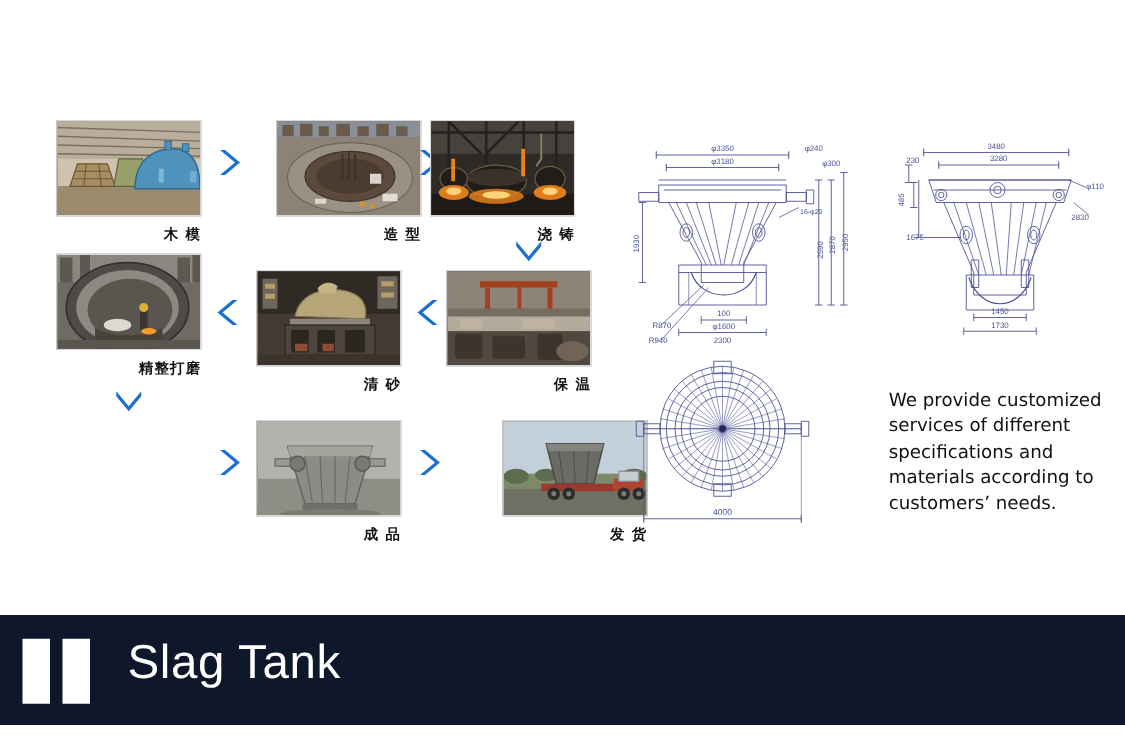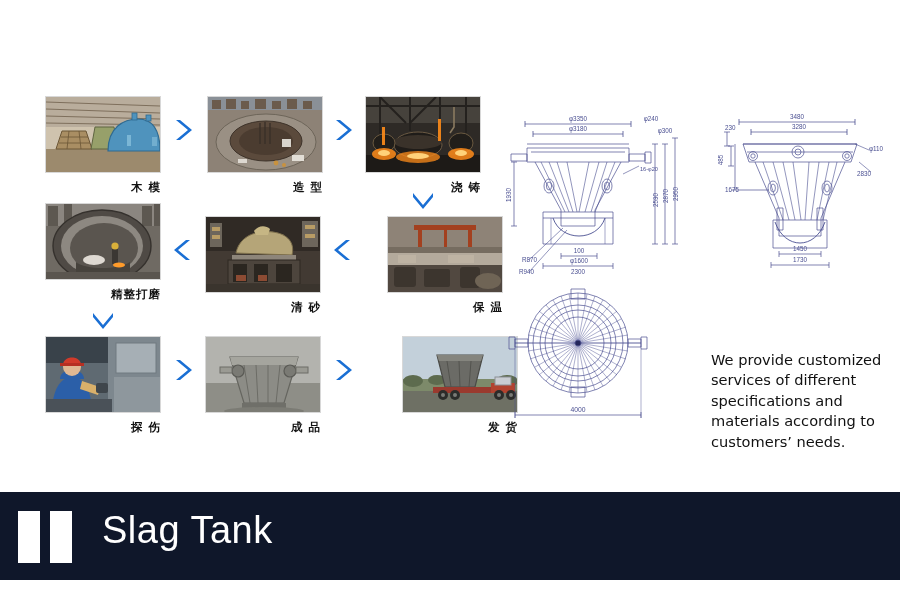--- a/index.html
+++ b/index.html
@@ -66,21 +66,20 @@
 
   
   .draw{position:absolute;}
   .draw svg{display:block;}
 
   
   .blurb{
     position:absolute;left:711px;top:311px;width:180px;
     font-size:14.6px;line-height:1.40;color:#111;
     font-family:"DejaVu Sans","Liberation Sans",sans-serif;
-    margin-top:39px;
   }
 
   
   .banner{
     position:absolute;left:0;top:492px;width:900px;height:88px;
     background:#0f172a;
     text-align:center;
   }
   .bar{position:absolute;top:19px;width:22px;height:52px;background:#ffffff;}
   .bar1{left:18px;}
@@ -131,21 +130,21 @@
       </div>
       <div class="cap">木 模</div>
     </div>
 
     <div class="arrow" style="left:168px;top:27px;">
       <svg viewBox="0 0 30 30">
           <path d="M8 5 L20 15 L8 25 L12 25 L24 15 L12 5 Z" fill="#1a6fd4"></path>
         </svg>
     </div>
 
-    <div class="cell" style="left:207px;top:8px;">
+    <div class="cell" style="left:221px;top:8px;">
       <div class="thumb">
         <div class="ph p2">
           <svg viewBox="0 0 116 77" width="116" height="77" preserveAspectRatio="none">
             <rect x="0" y="0" width="116" height="13" fill="#8a9097"></rect>
             <g fill="#6b5b4c">
               <rect x="4" y="3" width="9" height="9"></rect>
                 <rect x="18" y="2" width="10" height="10"></rect>
               <rect x="33" y="4" width="8" height="8"></rect>
                 <rect x="47" y="2" width="11" height="10"></rect>
               <rect x="64" y="4" width="9" height="8"></rect>
@@ -171,21 +170,21 @@
       </div>
       <div class="cap">造 型</div>
     </div>
 
     <div class="arrow" style="left:328px;top:27px;">
       <svg viewBox="0 0 30 30">
           <path d="M8 5 L20 15 L8 25 L12 25 L24 15 L12 5 Z" fill="#1a6fd4"></path>
         </svg>
     </div>
 
-    <div class="cell" style="left:365px;top:8px;">
+    <div class="cell" style="left:344px;top:8px;">
       <div class="thumb">
         <div class="ph p3">
           <svg viewBox="0 0 116 77" width="116" height="77" preserveAspectRatio="none">
             <rect x="0" y="0" width="116" height="77" fill="#2e2a26"></rect>
             <rect x="0" y="0" width="116" height="26" fill="#46423c"></rect>
             <g stroke="#24211e" stroke-width="2">
               <line x1="14" y1="0" x2="14" y2="40"></line>
                 <line x1="44" y1="0" x2="44" y2="34"></line>
               <line x1="74" y1="0" x2="74" y2="30"></line>
                 <line x1="100" y1="0" x2="100" y2="36"></line>
@@ -216,21 +215,21 @@
       </div>
       <div class="cap">浇 铸</div>
     </div>
 
     <div class="arrow" style="left:408px;top:97px;">
       <svg viewBox="0 0 30 30">
           <path d="M5 8 L15 20 L25 8 L25 12 L15 24 L5 12 Z" fill="#1a6fd4"></path>
         </svg>
     </div>
 
-    <div class="cell" style="left:387px;top:128px;">
+    <div class="cell" style="left:357px;top:128px;">
       <div class="thumb">
         <div class="ph p4">
           <svg viewBox="0 0 116 77" width="116" height="77" preserveAspectRatio="none">
             <rect x="0" y="0" width="116" height="77" fill="#6d6359"></rect>
             <rect x="0" y="0" width="116" height="30" fill="#8e8377"></rect>
             <g fill="#a3401f">
               <rect x="26" y="8" width="62" height="5"></rect>
               <rect x="30" y="13" width="4" height="22"></rect>
               <rect x="80" y="13" width="4" height="22"></rect>
               <rect x="56" y="12" width="3" height="20"></rect>
@@ -330,42 +329,20 @@
       </div>
       <div class="cap">精整打磨</div>
     </div>
 
     <div class="arrow" style="left:88px;top:217px;">
       <svg viewBox="0 0 30 30">
           <path d="M5 8 L15 20 L25 8 L25 12 L15 24 L5 12 Z" fill="#1a6fd4"></path>
         </svg>
     </div>
 
-    <div class="cell" style="left:45px;top:248px;">
-      <div class="thumb">
-        <div class="ph p7">
-          <svg viewBox="0 0 116 77" width="116" height="77" preserveAspectRatio="none">
-            <rect x="0" y="0" width="116" height="77" fill="#5f6a72"></rect>
-            <rect x="0" y="0" width="116" height="26" fill="#39424a"></rect>
-            <rect x="62" y="0" width="54" height="77" fill="#7d878e"></rect>
-            <rect x="70" y="6" width="40" height="30" fill="#a6afb5" stroke="#717a80" stroke-width="1"></rect>
-            <rect x="68" y="40" width="46" height="37" fill="#8e979d"></rect>
-            <path d="M6 76 C6 54 14 40 26 40 C38 40 46 54 46 76 Z" fill="#2b5fa8"></path>
-            <path d="M14 42 C14 30 38 30 38 42 Z" fill="#2b5fa8"></path>
-            <circle cx="26" cy="30" r="9" fill="#e0b893"></circle>
-            <path d="M17 28 C17 18 35 18 35 28 Z" fill="#d13a2a"></path>
-            <rect x="14" y="26" width="24" height="3" fill="#b62f22"></rect>
-            <path d="M36 44 L54 50 L52 58 L34 52 Z" fill="#d9b06a"></path>
-            <rect x="50" y="46" width="12" height="10" rx="2" fill="#3f464c"></rect>
-            <rect x="0" y="62" width="66" height="15" fill="#4a5158"></rect>
-          </svg>
-        </div>
-      </div>
-      <div class="cap">探 伤</div>
-    </div>
 
     <div class="arrow" style="left:168px;top:267px;">
       <svg viewBox="0 0 30 30">
           <path d="M8 5 L20 15 L8 25 L12 25 L24 15 L12 5 Z" fill="#1a6fd4"></path>
         </svg>
     </div>
 
     <div class="cell" style="left:205px;top:248px;">
       <div class="thumb">
         <div class="ph p8">

